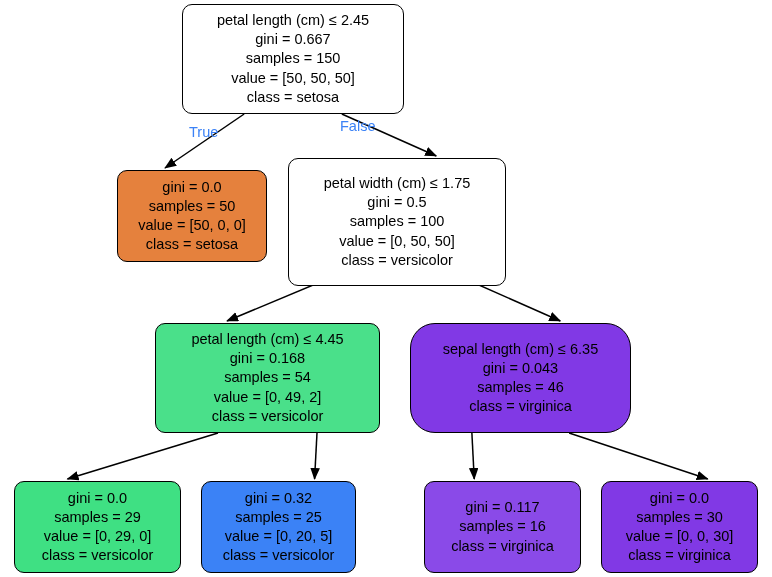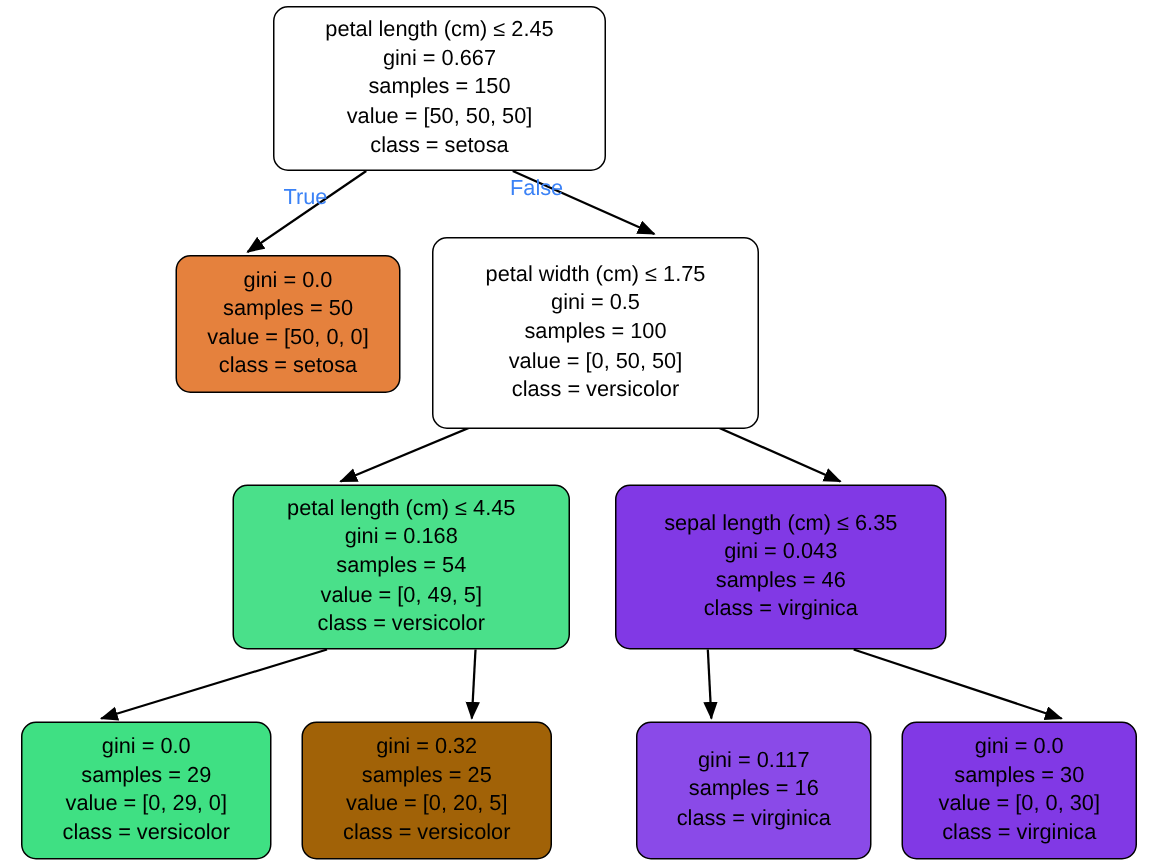--- a/index.html
+++ b/index.html
@@ -88,36 +88,36 @@
         <span class="line">petal width (cm) ≤ 1.75</span>
         <span class="line">gini = 0.5</span>
         <span class="line">samples = 100</span>
         <span class="line">value = [0, 50, 50]</span>
         <span class="line">class = versicolor</span>
       </div>
       <div class="node" style="left: 155px; top: 323px; width: 225px; height: 110px; background: rgb(74, 224, 138);">
         <span class="line">petal length (cm) ≤ 4.45</span>
         <span class="line">gini = 0.168</span>
         <span class="line">samples = 54</span>
-        <span class="line">value = [0, 49, 5]</span>
+        <span class="line">value = [0, 49, 2]</span>
         <span class="line">class = versicolor</span>
       </div>
-      <div class="node" style="left: 410px; top: 323px; width: 221px; height: 110px; background: rgb(129, 57, 229);">
+      <div class="node" style="left: 410px; top: 323px; width: 221px; height: 110px; background: rgb(129, 57, 229); border-radius: 25px;">
         <span class="line">sepal length (cm) ≤ 6.35</span>
         <span class="line">gini = 0.043</span>
         <span class="line">samples = 46</span>
         <span class="line">class = virginica</span>
       </div>
       <div class="node" style="left: 14px; top: 481px; width: 167px; height: 92px; background: rgb(63, 224, 131);">
         <span class="line">gini = 0.0</span>
         <span class="line">samples = 29</span>
         <span class="line">value = [0, 29, 0]</span>
         <span class="line">class = versicolor</span>
       </div>
-      <div class="node" style="left: 201px; top: 481px; width: 167px; height: 92px; background: #a16207;">
+      <div class="node" style="left: 201px; top: 481px; width: 155px; height: 92px; background: #3b82f6;">
         <span class="line">gini = 0.32</span>
         <span class="line">samples = 25</span>
         <span class="line">value = [0, 20, 5]</span>
         <span class="line">class = versicolor</span>
       </div>
       <div class="node" style="left: 424px; top: 481px; width: 157px; height: 92px; background: rgb(138, 74, 232);">
         <span class="line">gini = 0.117</span>
         <span class="line">samples = 16</span>
         <span class="line">class = virginica</span>
       </div>

